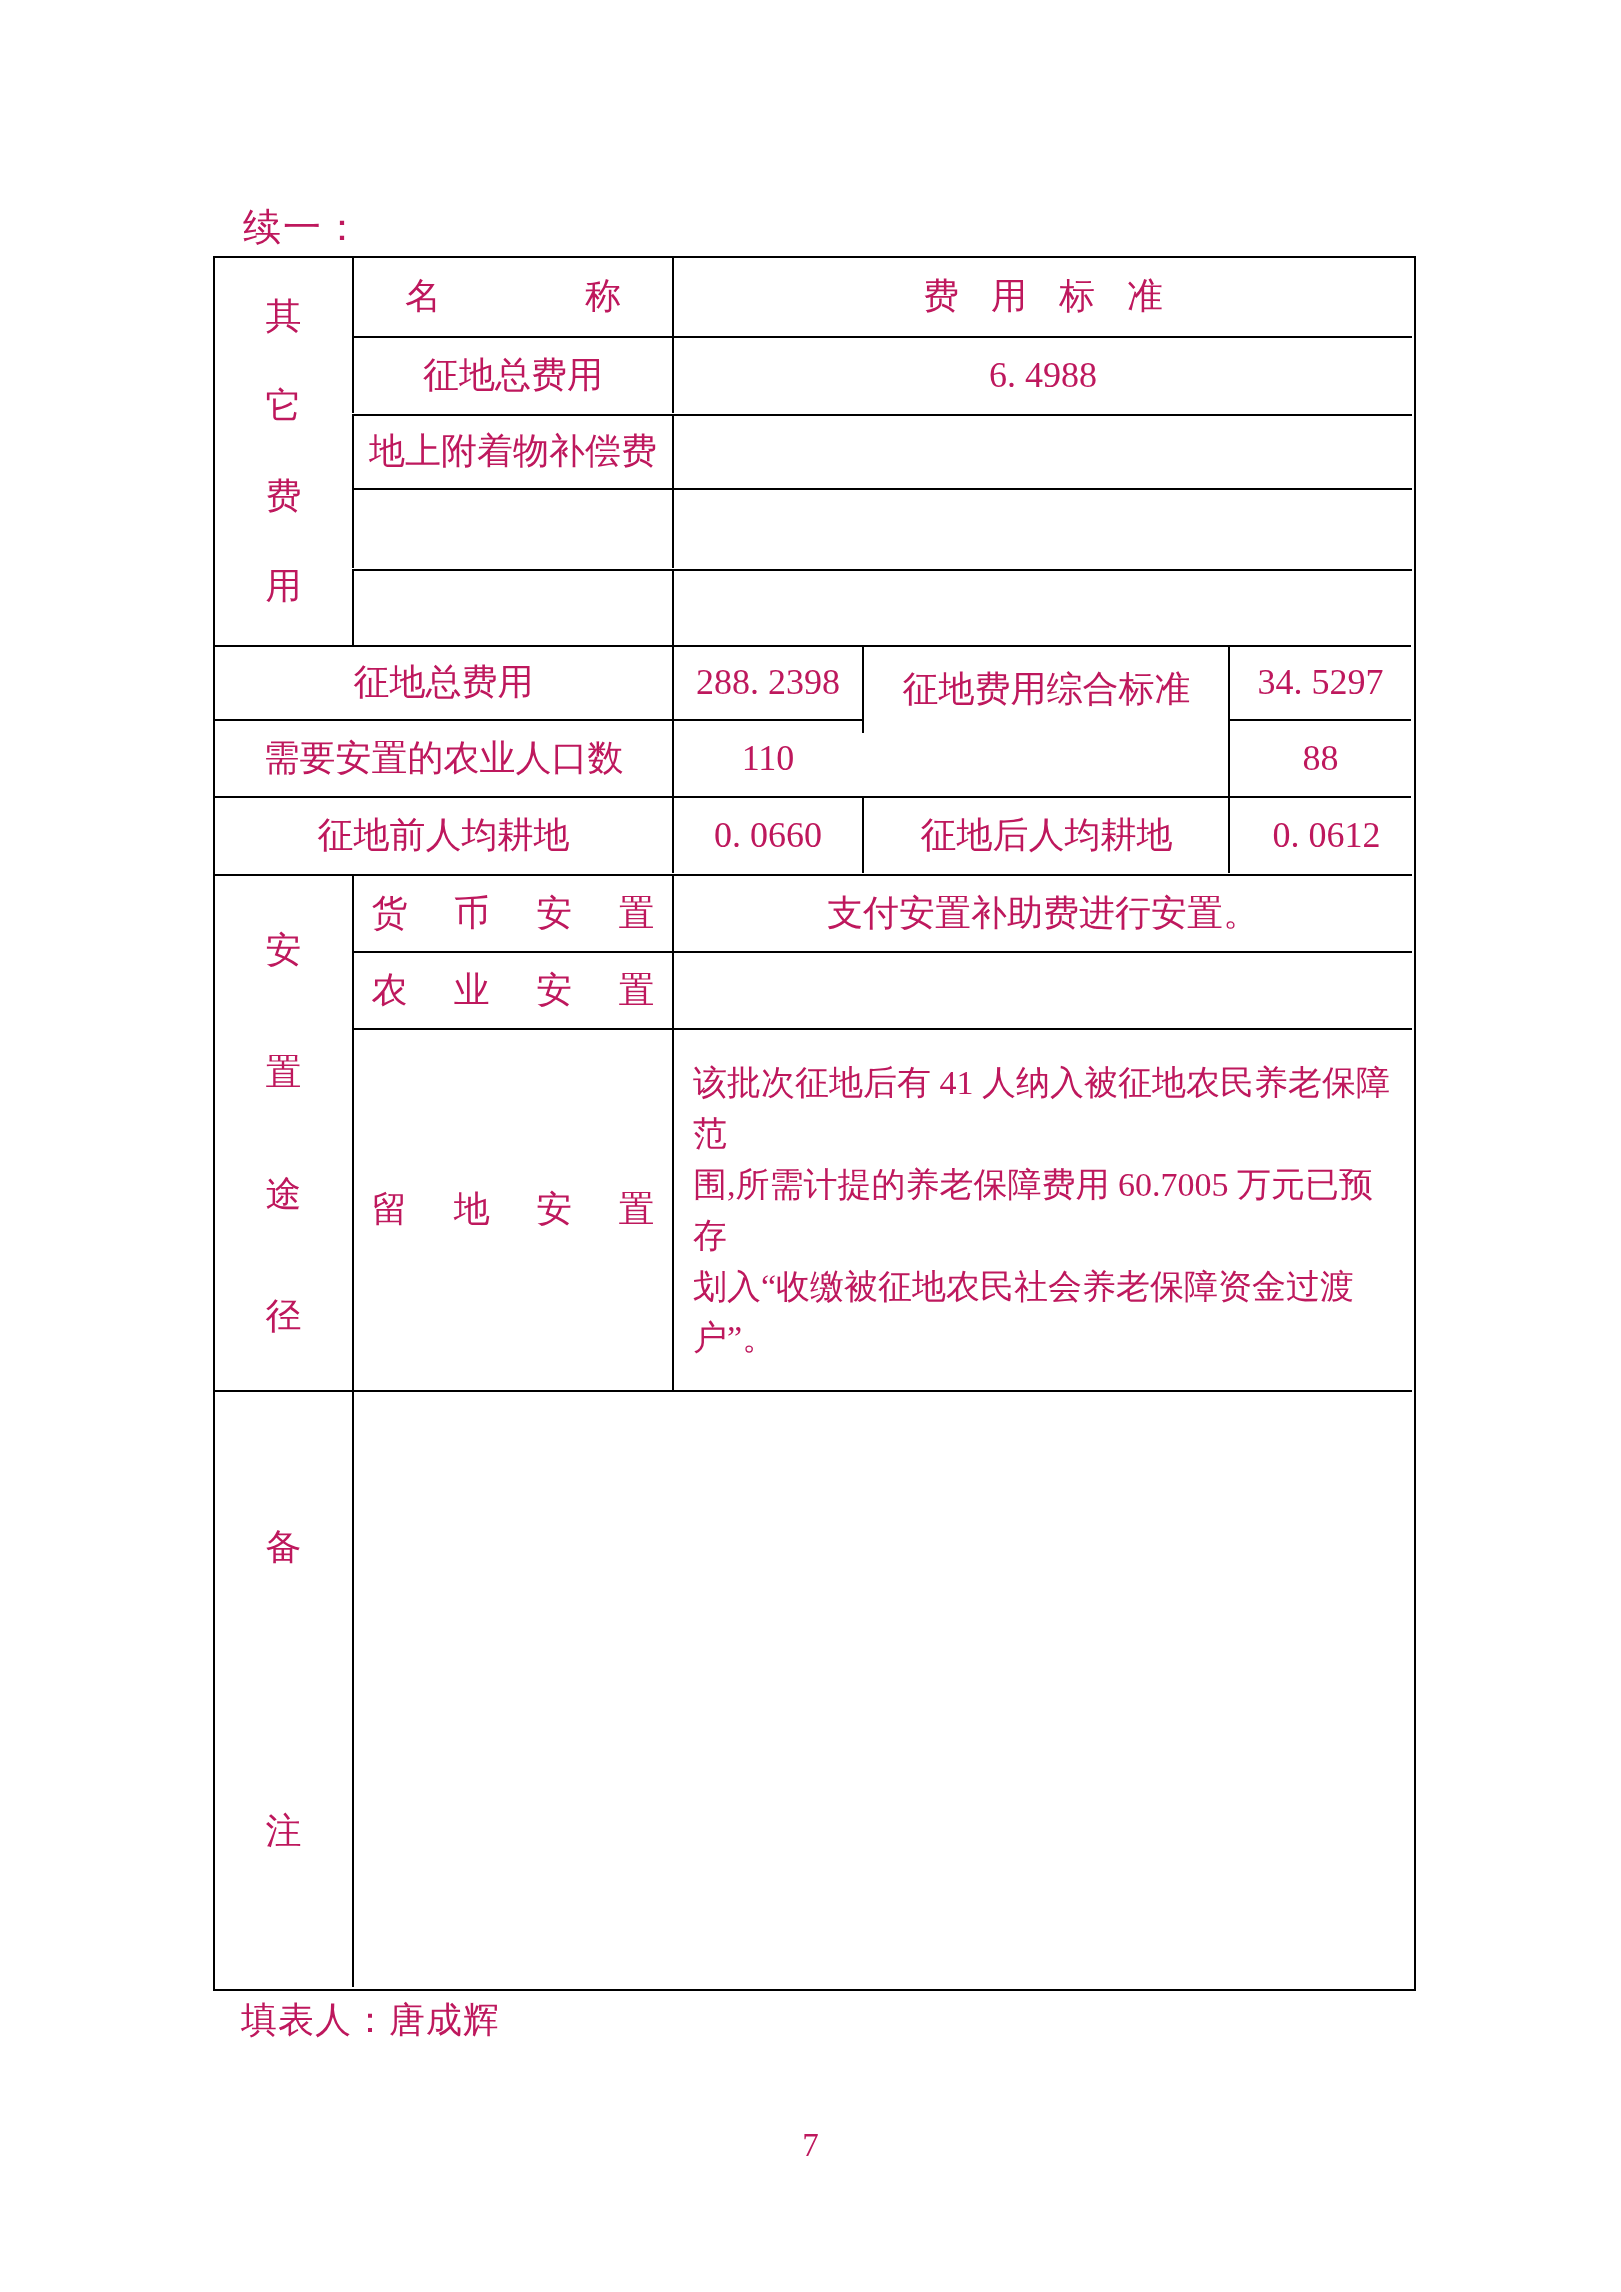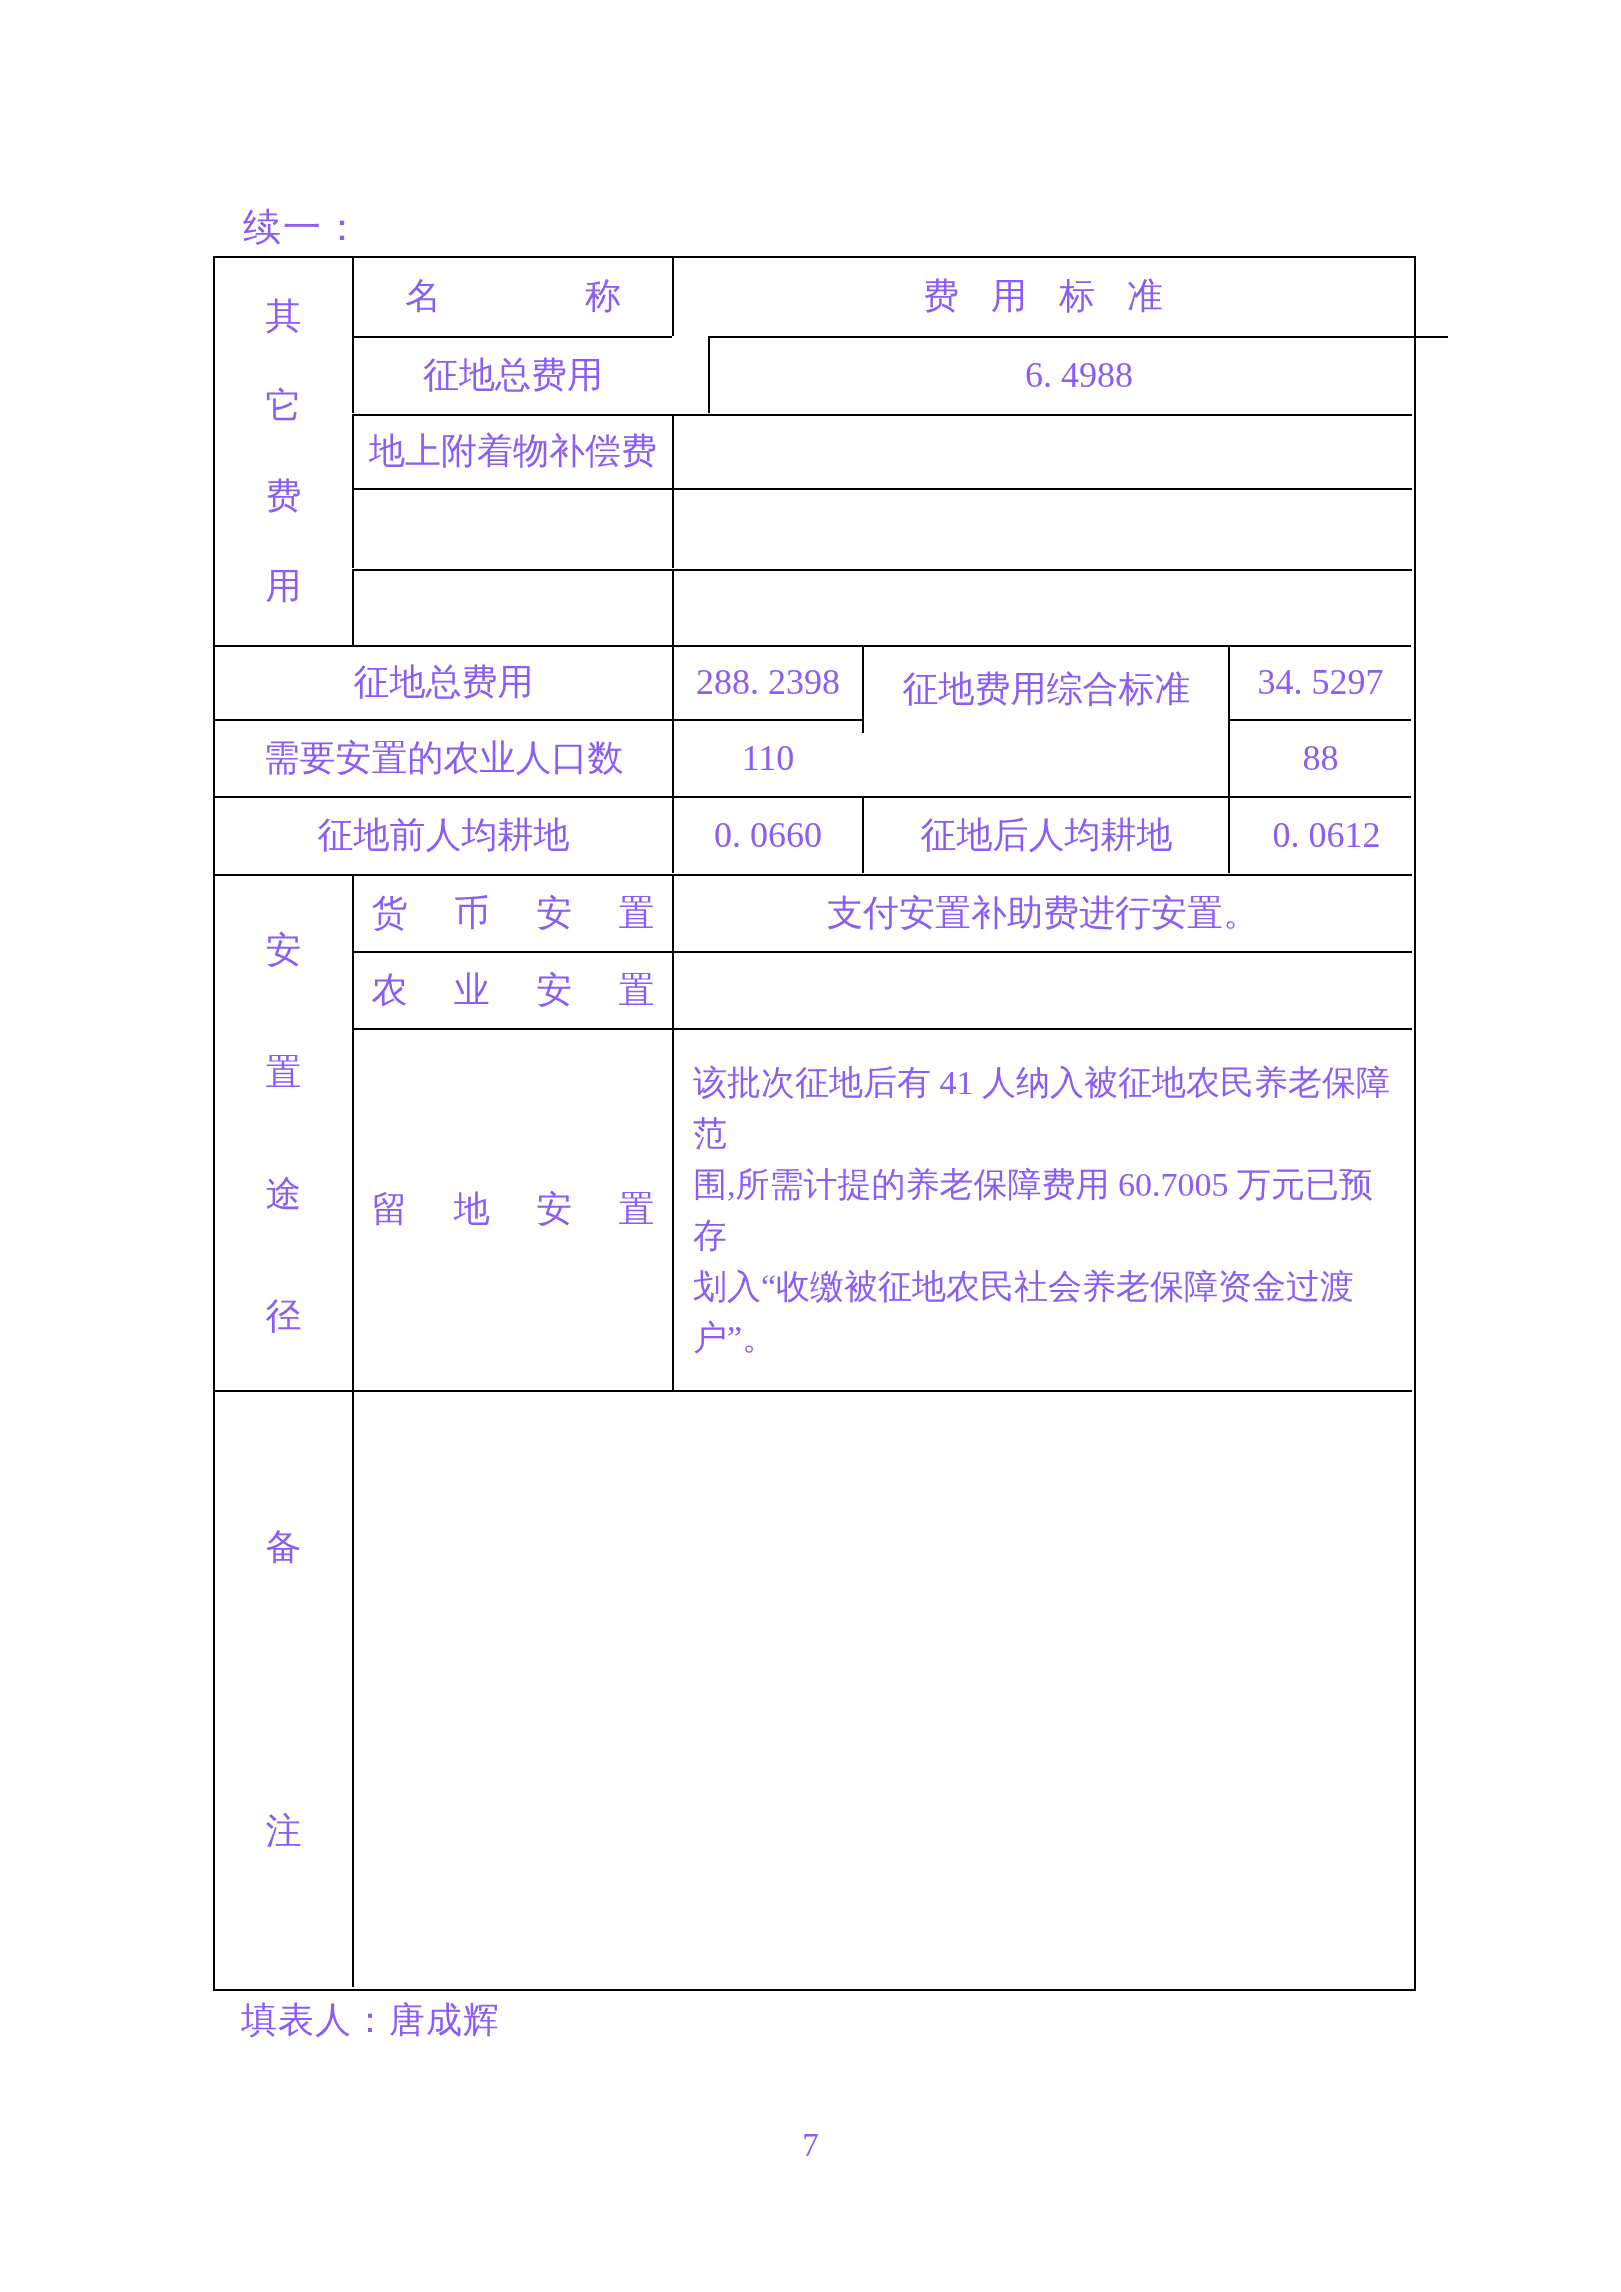--- a/index.html
+++ b/index.html
@@ -1,21 +1,21 @@
 <!DOCTYPE html>
 <html><head>
 <meta charset="utf-8">
 <style>
   html,body{margin:0;padding:0;background:#888;}
   .page{
     position:relative;
     width:1621px;height:2293px;
     background:#ffffff;
     font-family:"Liberation Serif","DejaVu Serif",serif;
-    color:#8b5cf6;
+    color:#be185d;
     overflow:hidden;
   }
   .cont-label{
     position:absolute;left:243px;top:202px;
     font-size:38px;letter-spacing:2px;
   }
   .doc-table{
     position:absolute;left:213px;top:256px;
     width:1203px;height:1735px;
     border:2.9px solid #000;
@@ -74,21 +74,21 @@
         <span>称</span>
       </div>
     <div class="cell gapped no-t" style="left:457px;top:0;width:740px;height:78px;">
         <span>费</span>
         <span>用</span>
         <span>标</span>
         <span>准</span>
       </div>
 
     <div class="cell" style="left:137px;top:78px;width:320px;height:77px;">征地总费用</div>
-    <div class="cell" style="left:457px;top:78px;width:740px;height:77px;margin-left:36px;">6. 4988</div>
+    <div class="cell" style="left:457px;top:78px;width:740px;height:77px;">6. 4988</div>
 
     <div class="cell" style="left:137px;top:156px;width:320px;height:74px;">地上附着物补偿费</div>
     <div class="cell" style="left:457px;top:156px;width:740px;height:74px;"></div>
 
     <div class="cell" style="left:137px;top:230px;width:320px;height:80px;"></div>
     <div class="cell" style="left:457px;top:230px;width:740px;height:80px;"></div>
 
     <div class="cell" style="left:137px;top:311px;width:320px;height:76px;"></div>
     <div class="cell" style="left:457px;top:311px;width:740px;height:76px;"></div>
 

